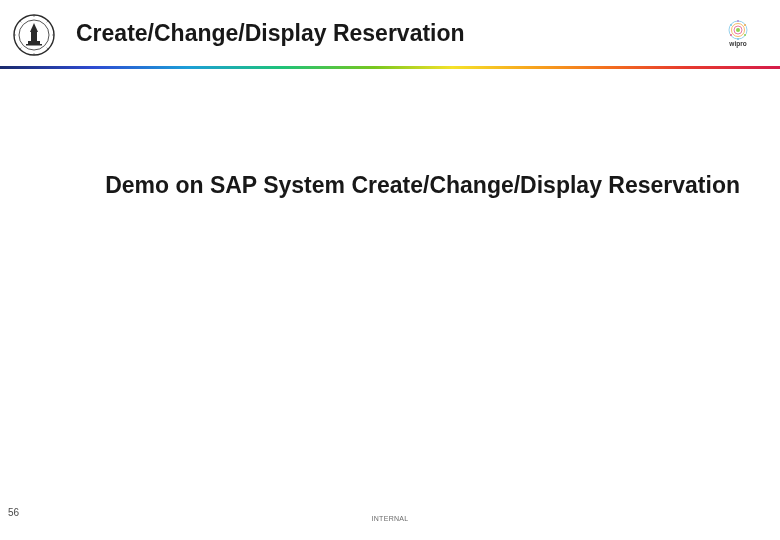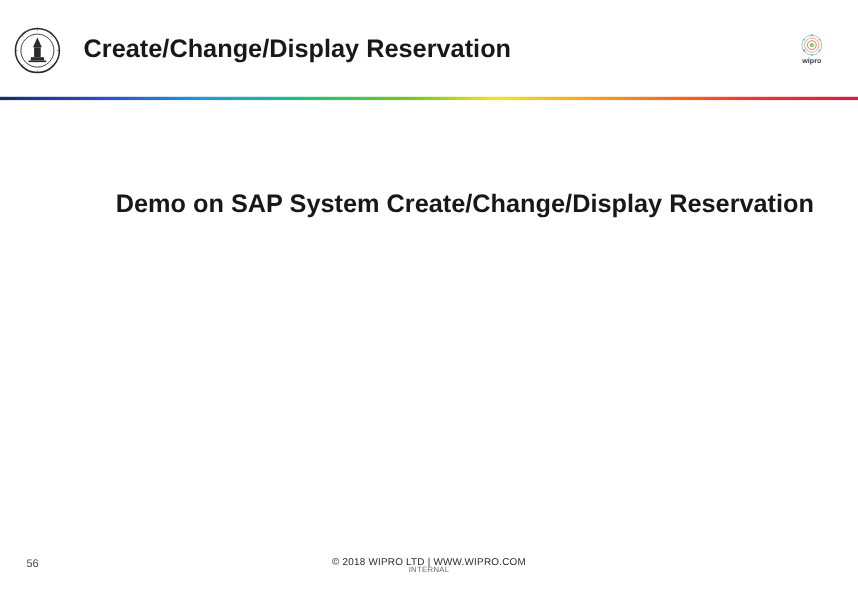--- a/index.html
+++ b/index.html
@@ -16,21 +16,21 @@
     width: 780px;
     height: 540px;
     position: relative;
     box-sizing: border-box;
   }
   .header {
     position: relative;
     height: 56px;
     display: flex;
     align-items: center;
-    padding: 16px 12px;
+    padding: 5px 12px;
   }
   .logo-left {
     width: 44px;
     height: 44px;
     position: relative;
     margin-top: 4px;
   }
   .logo-left svg {
     width: 44px;
     height: 44px;
@@ -77,21 +77,21 @@
     text-align: right;
   }
   .body-text {
     font-size: 23px;
     font-weight: bold;
     color: #181818;
     line-height: 1.35;
   }
   .page-number {
     position: absolute;
-    left: 24px;
+    left: 8px;
     bottom: 22px;
     font-size: 10px;
     color: #4a4a4a;
   }
   .footer {
     position: absolute;
     bottom: 18px;
     left: 0;
     right: 0;
     text-align: center;
@@ -155,17 +155,16 @@
 
   <div class="rainbow-line"></div>
 
   <div class="body-area">
     <div class="body-text">Demo on SAP System Create/Change/Display Reservation</div>
   </div>
 
   <div class="page-number">56</div>
 
   <div class="footer">
-    <span>© 2018 WIPRO LTD | WWW.WIPRO.COM</span>
     <span class="sub">INTERNAL</span>
   </div>
 
 </div>
 
 </body></html>

